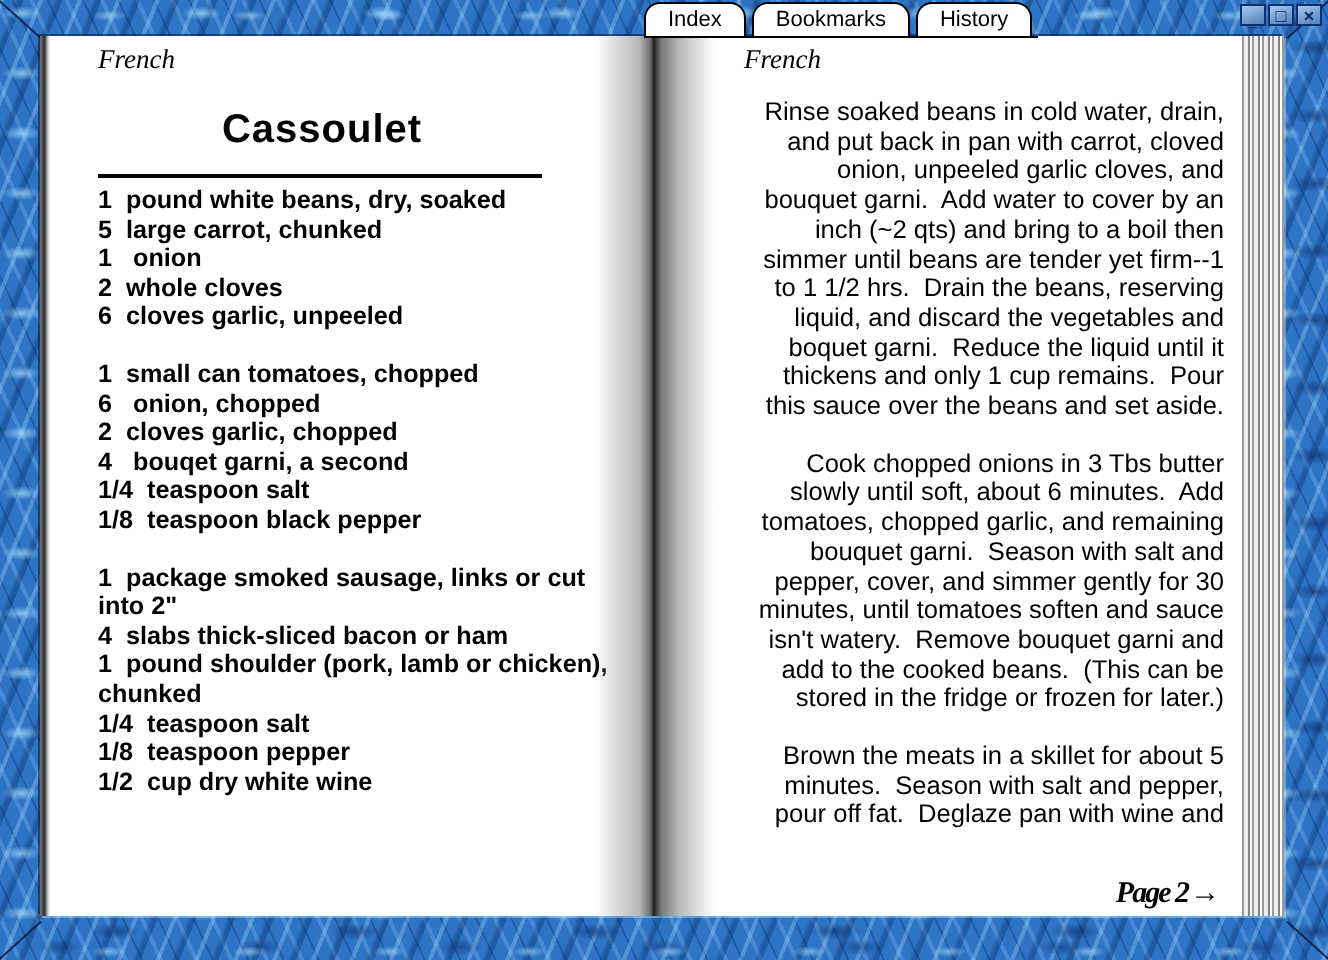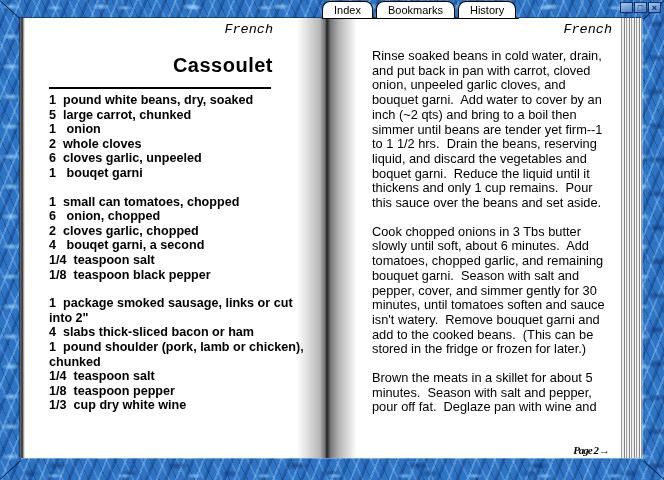--- a/index.html
+++ b/index.html
@@ -35,38 +35,38 @@
       rgba(255,255,255,0) 0%, rgba(170,170,170,.85) 38%, #6e6e6e 47%,
       #2b2b2b 49.4%, #181818 50%, #2b2b2b 50.6%, #787878 56%,
       #b5b5b5 70%, rgba(255,255,255,0) 100%);}
   .page-stack{position:absolute;right:0;top:0;bottom:0;width:22px;
     background:repeating-linear-gradient(to right,#fdfdfd 0 1px,#9a9a9a 1px 2px,#ededed 2px 4px,#828282 4px 5px);}
 
   .page{position:absolute;top:0;bottom:0;color:#000;}
   #left-page{left:5px;width:302px;padding:4px 0 0 24px;box-sizing:border-box;}
   #right-page{left:307px;width:293px;padding:4px 8px 0 45px;box-sizing:border-box;}
 
-  .page-header{font-family:Liberation Mono, monospace;font-style:italic;font-size:13.5px;
-    text-align:right;height:16px;}
+  .page-header{font-family:Liberation Serif, serif;font-style:italic;font-size:13.5px;
+    text-align:left;height:16px;}
   #left-page .page-header{width:224px;}
-  .recipe-title{width:224px;text-align:right;font-size:20px;font-weight:bold;
+  .recipe-title{width:224px;text-align:center;font-size:20px;font-weight:bold;
     letter-spacing:.5px;margin-top:16px;}
   .servings{font-size:12.6px;margin-top:26px;}
   .rule{width:222px;border:0;border-top:2px solid #000;margin:10px 0 4px 0;}
   .ing-line{font-weight:bold;font-size:12.6px;line-height:14.6px;white-space:pre-wrap;
     width:262px;}
   .ing-group{margin-bottom:14px;}
 
   .para{font-size:12.8px;line-height:14.7px;white-space:pre-wrap;margin:0 0 14px 0;
-    width:240px;}
+    width:240px;text-align:right;}
   #right-page .page-header{width:240px;margin-bottom:11px;}
 
   .page-turn{position:absolute;right:10px;bottom:2px;
     font-family:"Liberation Serif",serif;font-weight:bold;font-style:italic;
-    font-size:11px;letter-spacing:-1px;cursor:pointer;margin-left:28px;}
+    font-size:15px;letter-spacing:-1px;cursor:pointer;margin-left:28px;}
   .page-turn .arrow{font-style:normal;letter-spacing:0;margin-left:1px;font-weight:bold;}
 
   
   #tab-strip{position:absolute;left:322px;top:1px;height:17px;display:flex;
     align-items:stretch;border-bottom:1px solid #000;padding-bottom:0;}
   .tab{background:#fff;border:1px solid #000;border-bottom:none;
     border-radius:8px 8px 0 0;padding:0 11px;margin-right:3px;font-size:11px;
     line-height:16px;text-align:center;cursor:pointer;box-shadow:inset 0 1px 0 #fff;}
 
   
@@ -108,21 +108,20 @@
               <div class="ing-line">1  pound white beans, dry, soaked</div>
 
               <div class="ing-line">5  large carrot, chunked</div>
 
               <div class="ing-line">1   onion</div>
 
               <div class="ing-line">2  whole cloves</div>
 
               <div class="ing-line">6  cloves garlic, unpeeled</div>
 
-              <div class="ing-line">1   bouqet garni</div>
             </div>
 
           <div class="ing-group">
 
               <div class="ing-line">1  small can tomatoes, chopped</div>
 
               <div class="ing-line">6   onion, chopped</div>
 
               <div class="ing-line">2  cloves garlic, chopped</div>
 
@@ -138,21 +137,21 @@
               <div class="ing-line">1  package smoked sausage, links or cut into 2"</div>
 
               <div class="ing-line">4  slabs thick-sliced bacon or ham</div>
 
               <div class="ing-line">1  pound shoulder (pork, lamb or chicken), chunked</div>
 
               <div class="ing-line">1/4  teaspoon salt</div>
 
               <div class="ing-line">1/8  teaspoon pepper</div>
 
-              <div class="ing-line">1/3  cup dry white wine</div>
+              <div class="ing-line">1/2  cup dry white wine</div>
             </div>
         </div>
     </div>
 
     <div class="spine"></div>
 
     <div id="right-page" class="page">
       <div class="page-header">French</div>
       <div>
 

